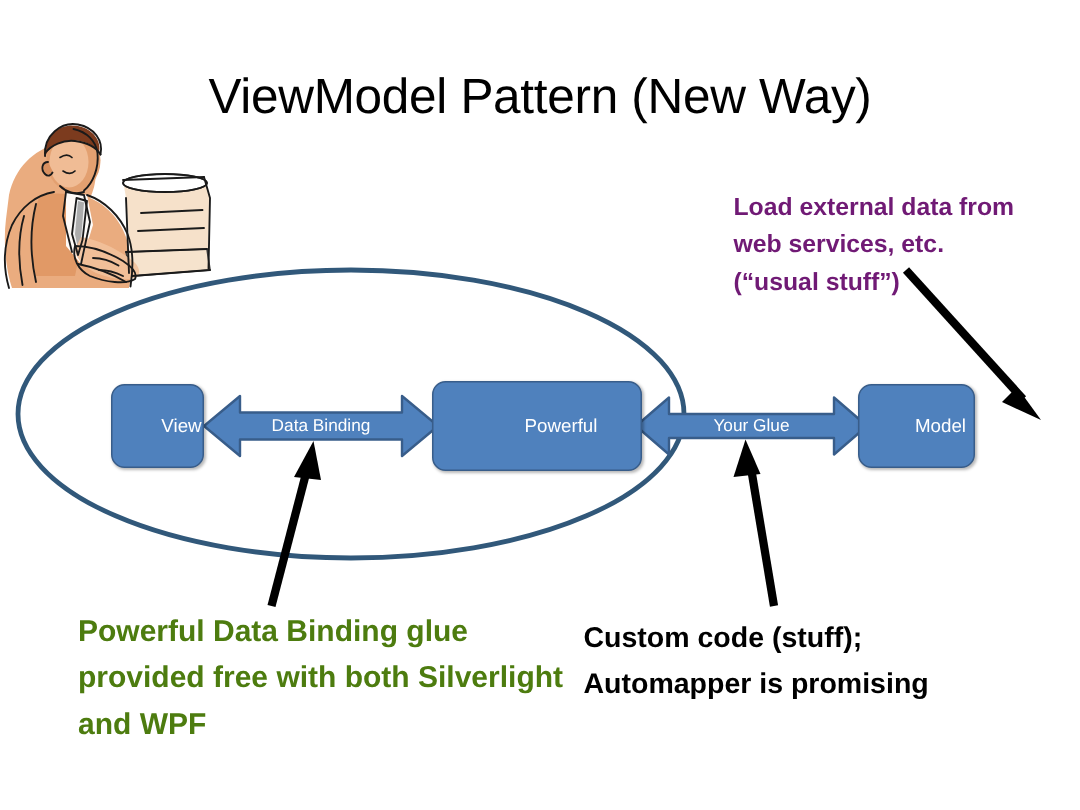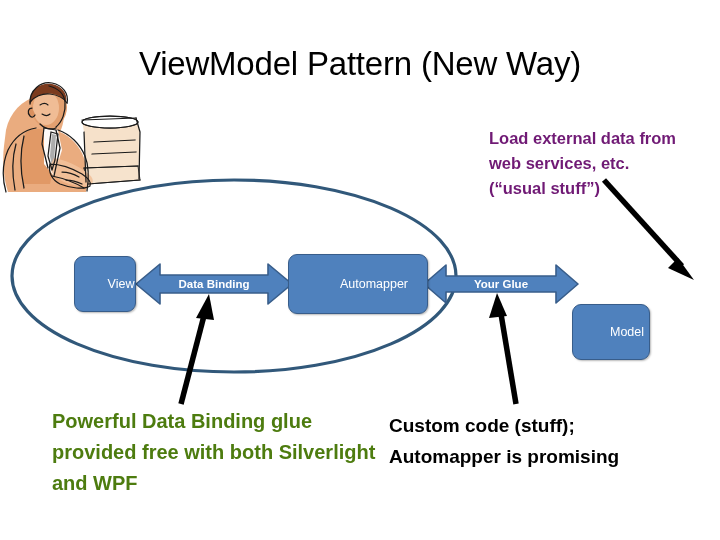--- a/index.html
+++ b/index.html
@@ -65,26 +65,25 @@
     font-size: 12.5px;
     display: flex;
     align-items: center;
     justify-content: center;
     text-align: center;
     box-sizing: border-box;
     padding-left: 32px;
   }
   #box-view      { left: 74px;  top: 256px; width: 62px;  height: 56px; }
   #box-viewmodel { left: 288px; top: 254px; width: 140px; height: 60px; }
-  #box-model     { left: 572px; top: 256px; width: 78px;  height: 56px; margin-top: 48px; }
+  #box-model     { left: 572px; top: 256px; width: 78px;  height: 56px; }
 
   
   .dbl-arrow {
     position: absolute;
-    font-weight: bold;
   }
   .dbl-arrow .arrow-label {
     position: absolute;
     left: 0;
     top: 0;
     width: 100%;
     height: 100%;
     display: flex;
     align-items: center;
     justify-content: center;
@@ -228,21 +227,21 @@
 
   <div class="dbl-arrow" id="arrow-yourglue">
     <svg width="158" height="48" viewBox="0 0 158 48" xmlns="http://www.w3.org/2000/svg">
       <path d="M2 24 L24 5 L24 16 L134 16 L134 5 L156 24 L134 43 L134 32 L24 32 L24 43 Z" fill="#4F81BD" stroke="#385D8A" stroke-width="1.6" stroke-linejoin="round"></path>
     </svg>
     <span class="arrow-label">Your Glue</span>
   </div>
 
   <div class="flow-box" id="box-view">View</div>
 
-  <div class="flow-box" id="box-viewmodel">Automapper</div>
+  <div class="flow-box" id="box-viewmodel">Powerful</div>
 
   <div class="flow-box" id="box-model">Model</div>
 
   <div id="black-arrows">
     <svg width="720" height="540" viewBox="0 0 720 540" xmlns="http://www.w3.org/2000/svg">
 
       <g>
         <line x1="604" y1="180" x2="682" y2="266" stroke="#000000" stroke-width="5.5" stroke-linecap="butt"></line>
         <path d="M694 280 L668 268 L678 258 Z" fill="#000000"></path>
       </g>

